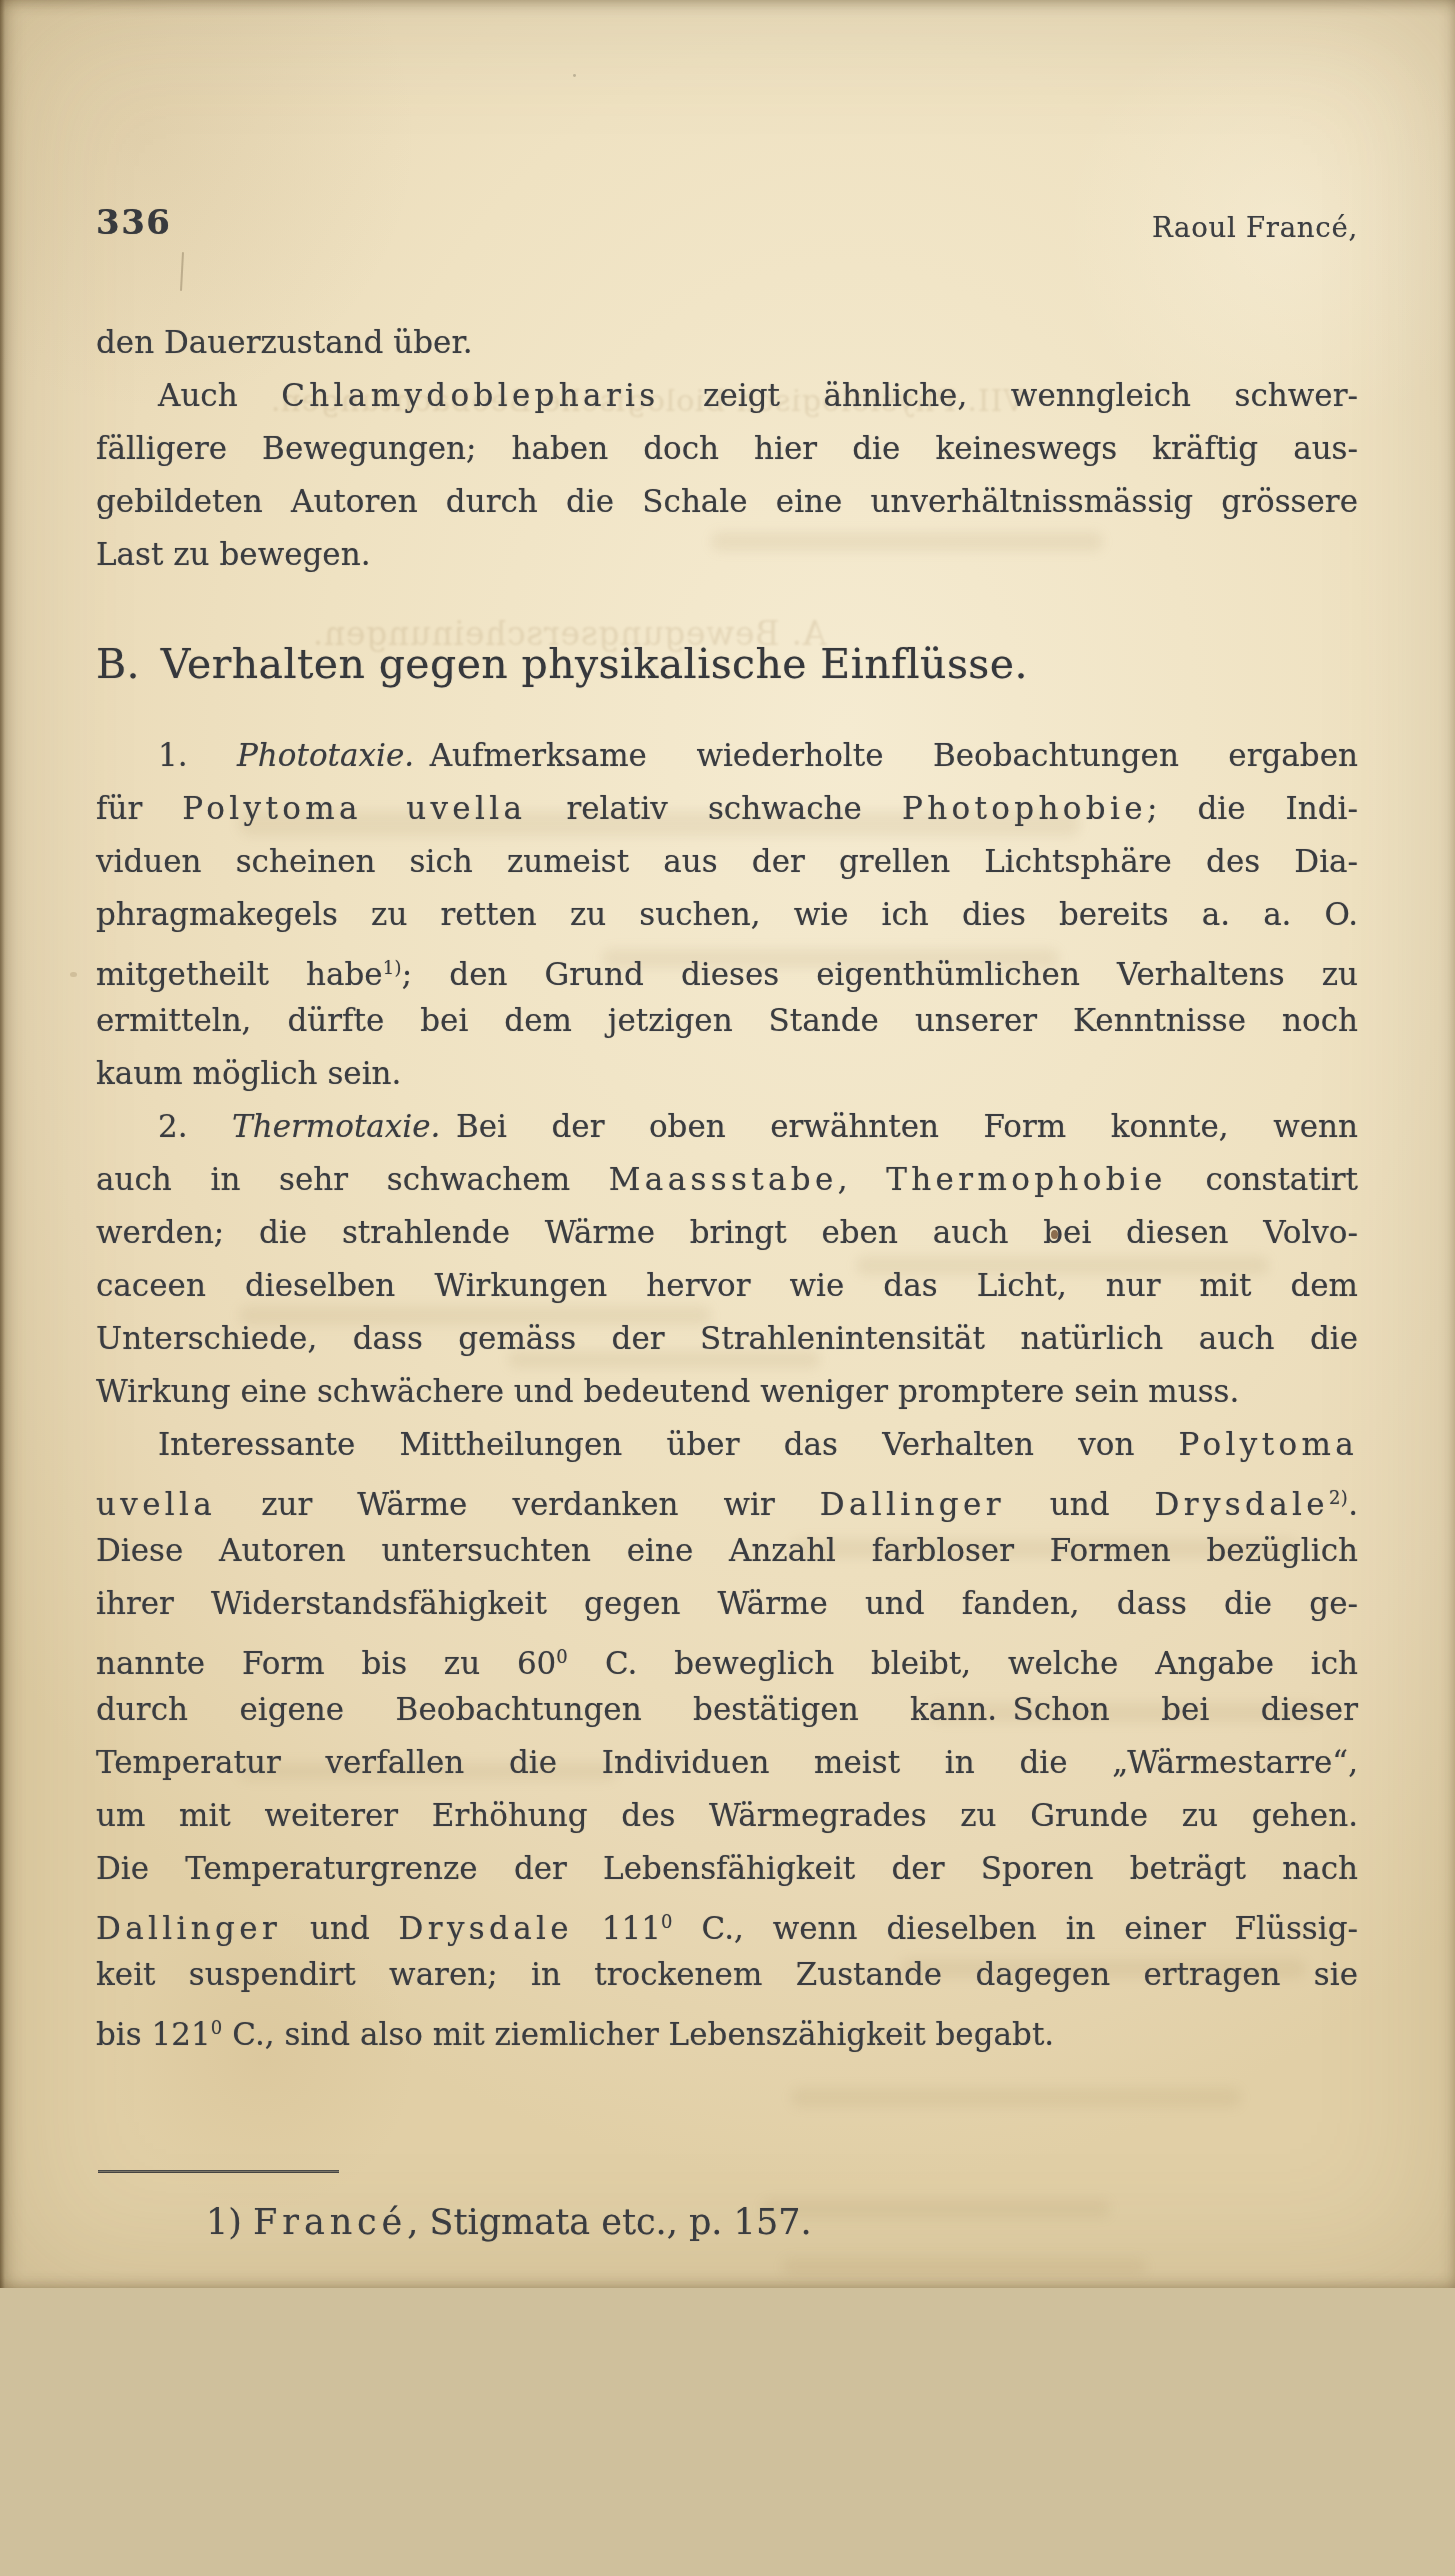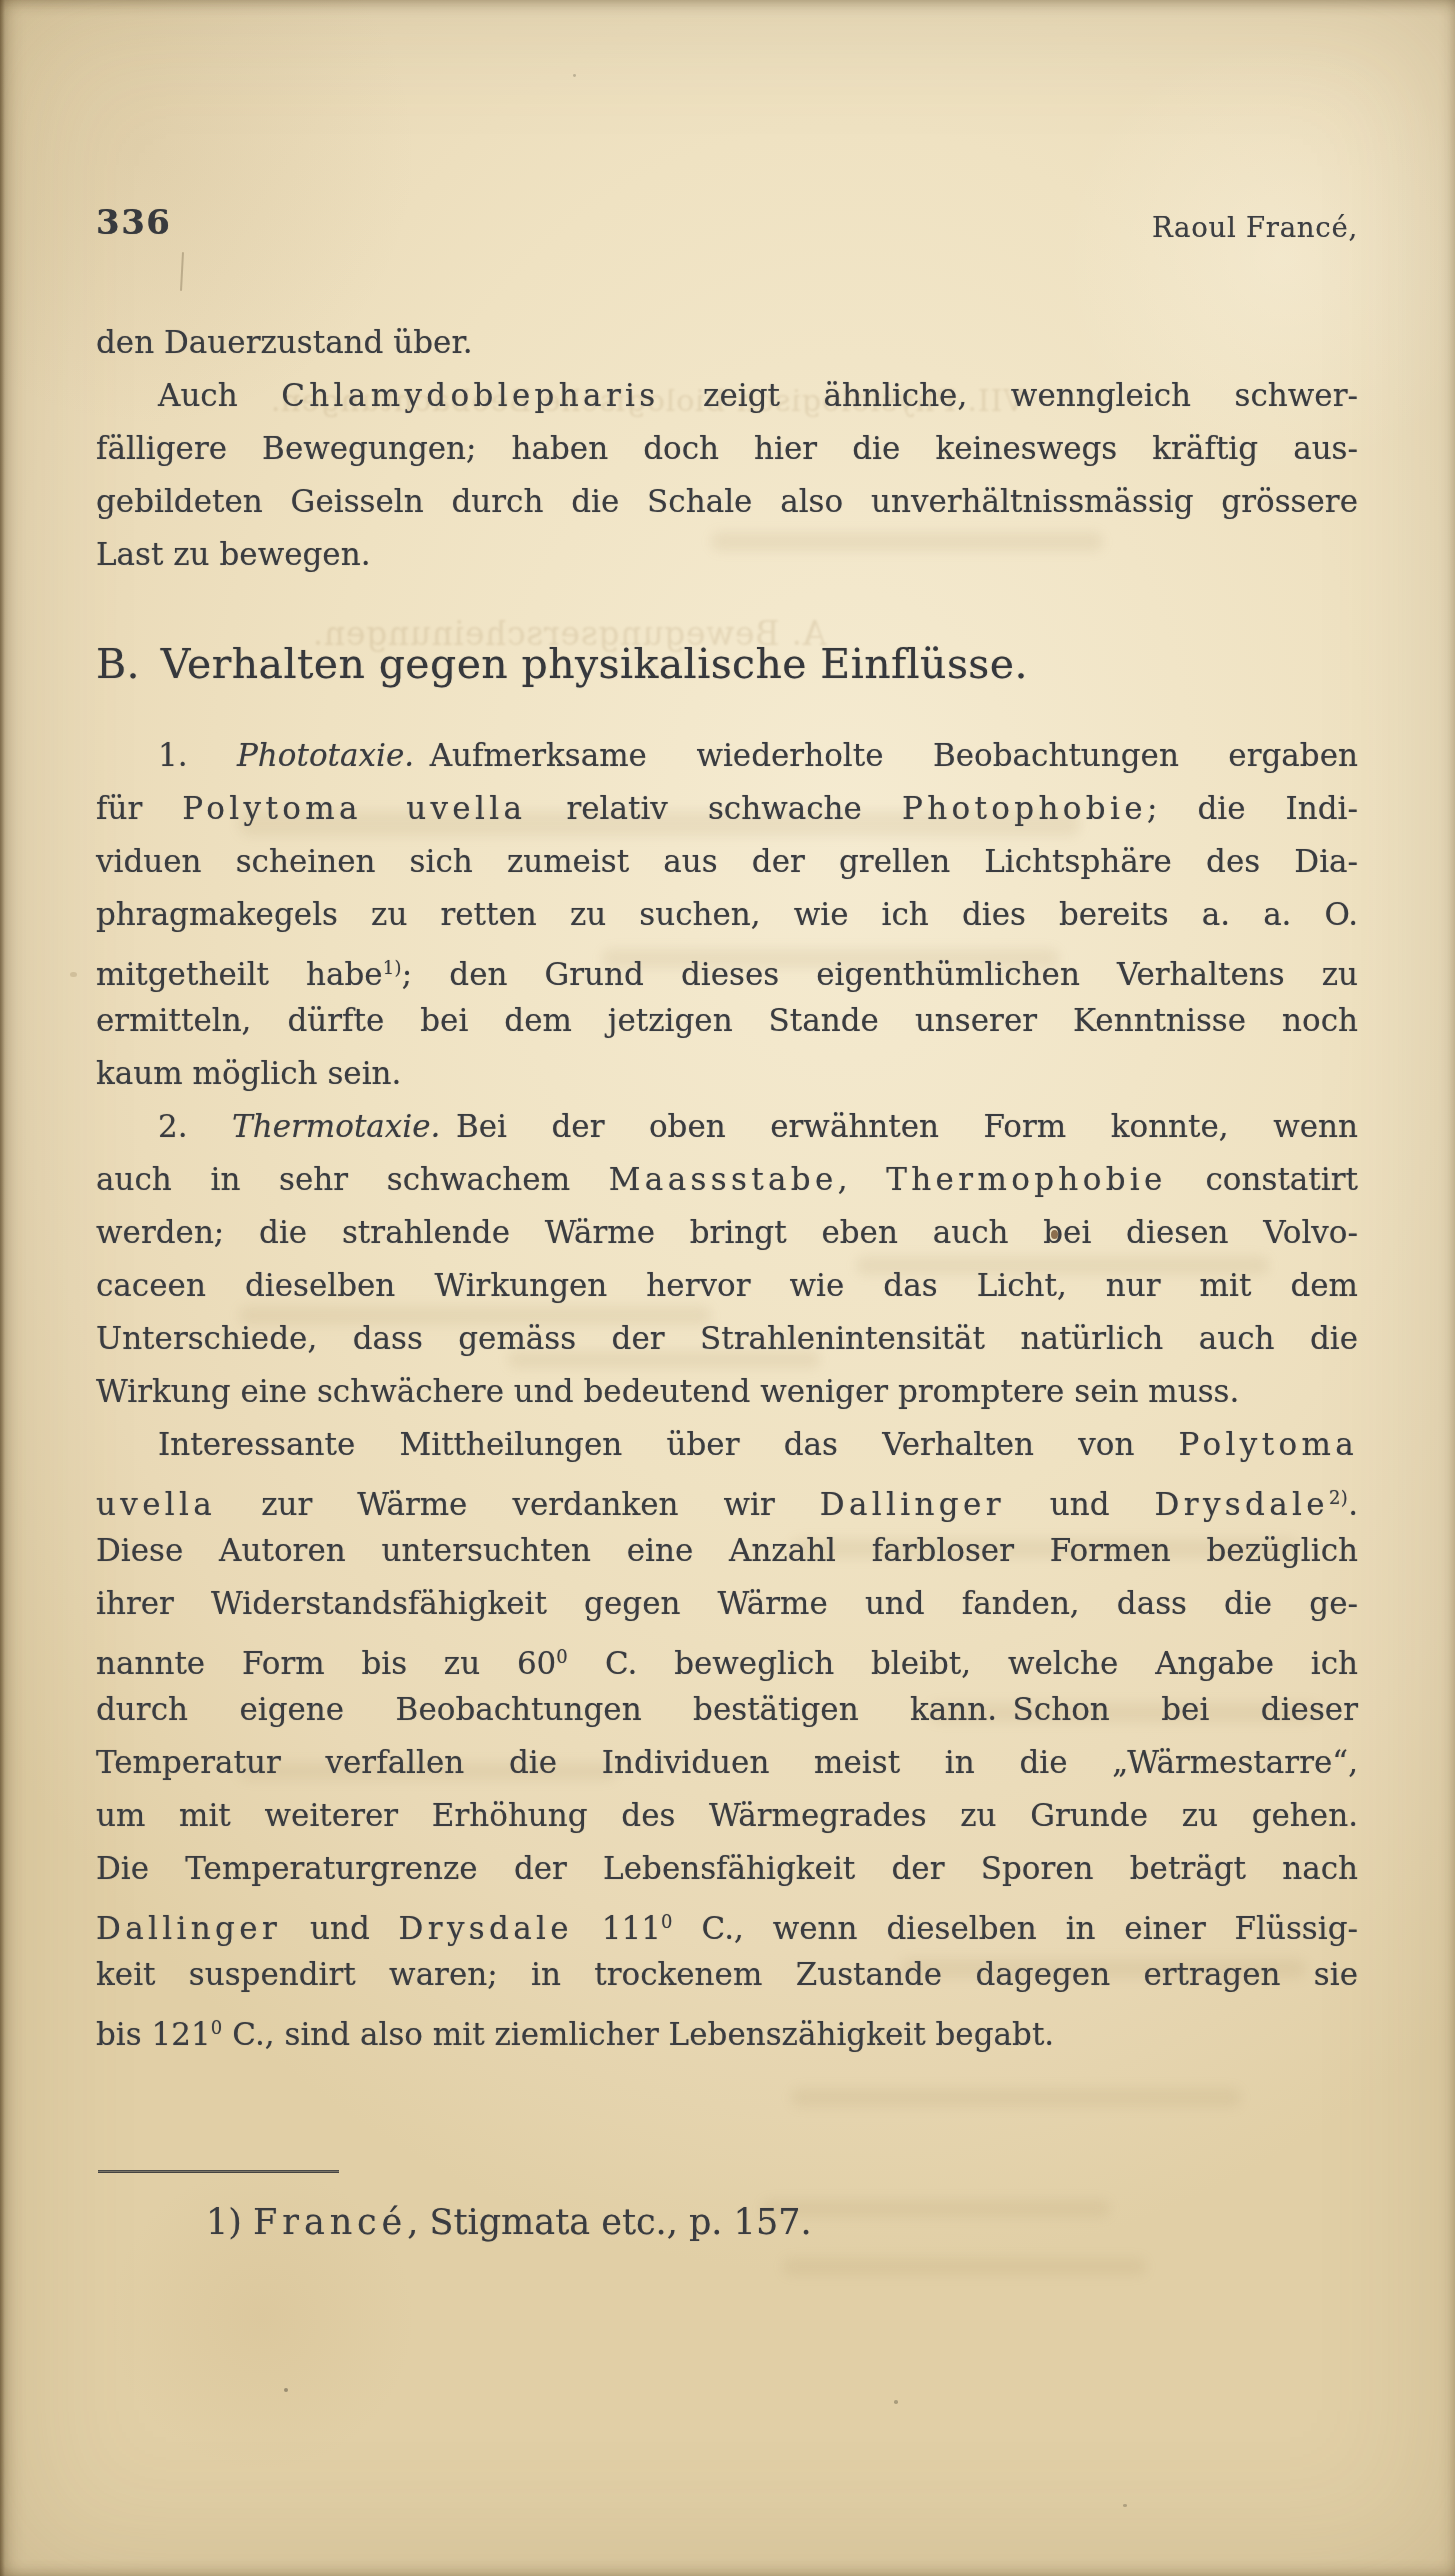--- a/index.html
+++ b/index.html
@@ -1,18 +1,18 @@
 <!DOCTYPE html>
 <html lang="de" style="font-size:11.6px"><head>
 <meta charset="utf-8">
 <style>
   html,body{margin:0;padding:0;background:#cfc09c;}
   .page{
     position:relative;
-    width:1456px;height:2576px;
+    width:1456px;height:2288px;
     overflow:hidden;
     font-family:"DejaVu Serif", serif;
     color:#3a3c40;
     background:
       radial-gradient(circle 218px at 18% 90%, rgba(190,160,110,0.14), transparent 70%),
       radial-gradient(circle 305px at 88% 10%, rgba(255,250,235,0.30), transparent 72%),
       radial-gradient(circle 363px at 10% 6%, rgba(150,125,80,0.10), transparent 75%),
       radial-gradient(ellipse 1088px 1451px at 58% 32%, #f5ebd1 0%, #efe2c2 48%, #e9d9b6 78%, #e1cfa6 100%);
     box-shadow:
       inset 0 0 138px rgba(110,88,48,.20),
@@ -116,21 +116,21 @@
   <span class="running-head">Raoul Francé,</span>
 
   <main class="text-block">
 
   <p class="para">
         <span class="line last"><span class="seg p">den Dauerzustand über.</span></span>
       </p>
       <p class="para indent">
         <span class="line"><span class="seg p">Auch </span><span class="seg sp">Chlamydoblepharis</span><span class="seg p"> zeigt ähnliche, wenngleich schwer-</span></span>
         <span class="line"><span class="seg p">fälligere Bewegungen; haben doch hier die keineswegs kräftig aus-</span></span>
-        <span class="line"><span class="seg p">gebildeten Geisseln durch die Schale also unverhältnissmässig grössere</span></span>
+        <span class="line"><span class="seg p">gebildeten Autoren durch die Schale eine unverhältnissmässig grössere</span></span>
         <span class="line last"><span class="seg p">Last zu bewegen.</span></span>
       </p>
       <h2 class="section-heading">B. Verhalten gegen physikalische Einflüsse.</h2>
       <p class="para indent">
         <span class="line"><span class="seg p">1. </span><span class="seg it">Phototaxie.</span><span class="seg p"> Aufmerksame wiederholte Beobachtungen ergaben</span></span>
         <span class="line"><span class="seg p">für </span><span class="seg sp">Polytoma uvella</span><span class="seg p"> relativ schwache </span><span class="seg sp">Photophobie</span><span class="seg p">; die Indi-</span></span>
         <span class="line"><span class="seg p">viduen scheinen sich zumeist aus der grellen Lichtsphäre des Dia-</span></span>
         <span class="line"><span class="seg p">phragmakegels zu retten zu suchen, wie ich dies bereits a. a. O.</span></span>
         <span class="line"><span class="seg p">mitgetheilt habe</span><span class="seg sup">1)</span><span class="seg p">; den Grund dieses eigenthümlichen Verhaltens zu</span></span>
         <span class="line"><span class="seg p">ermitteln, dürfte bei dem jetzigen Stande unserer Kenntnisse noch</span></span>

